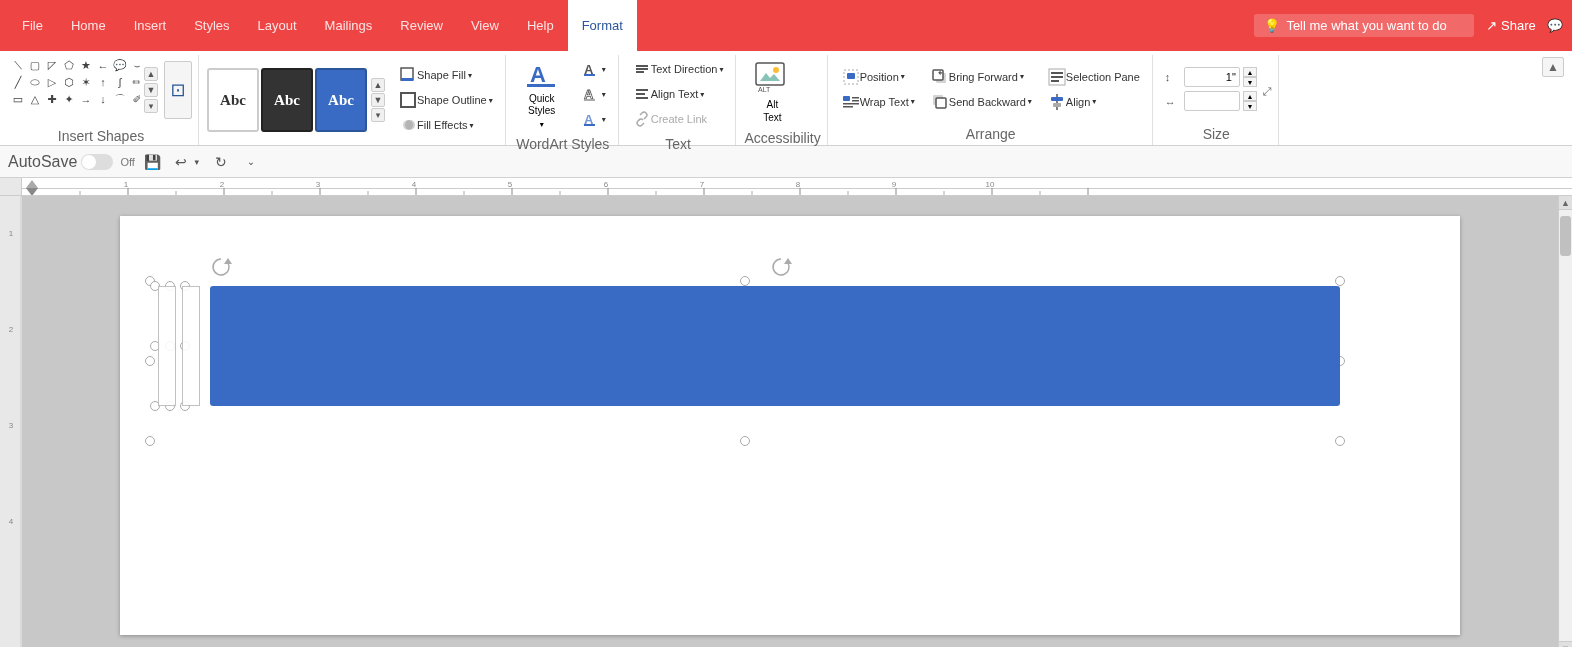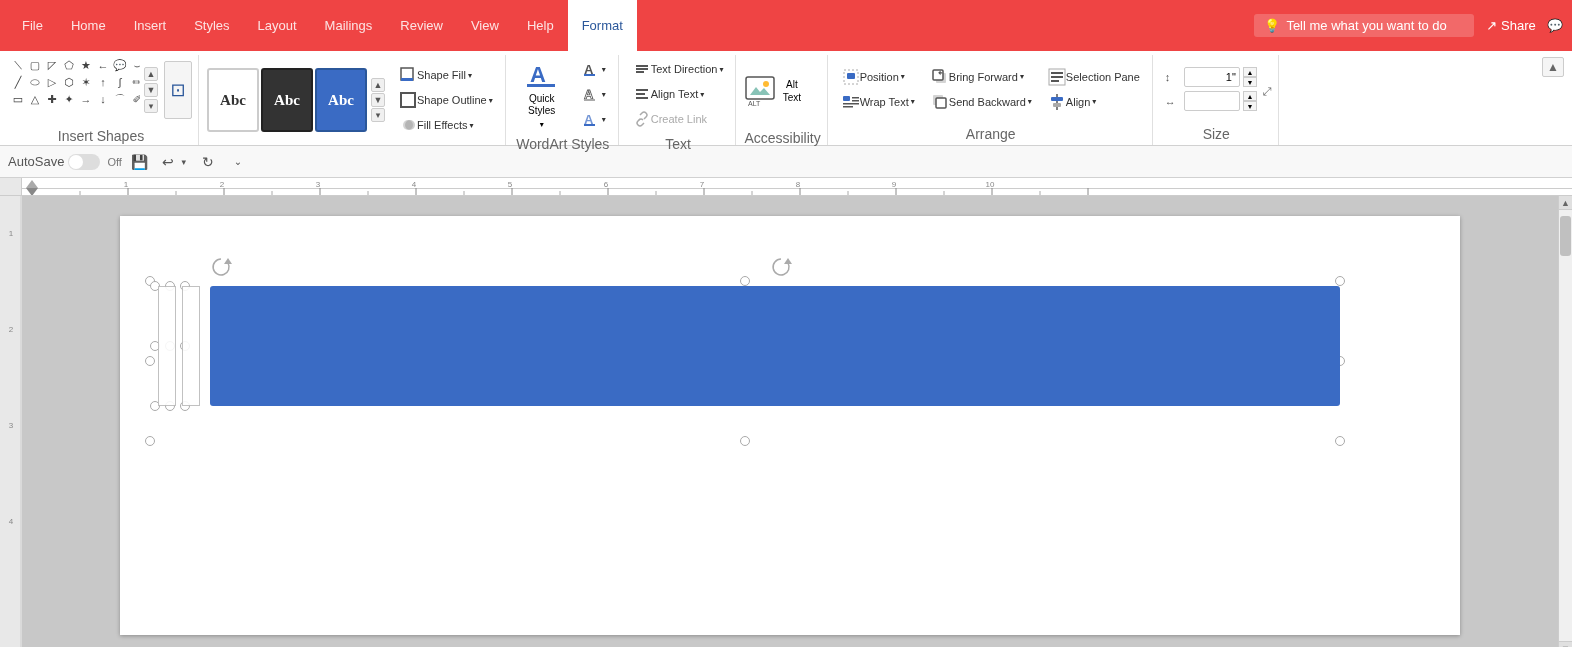--- a/index.html
+++ b/index.html
@@ -173,21 +173,21 @@
       height: 68px;
       cursor: pointer;
       border-radius: 3px;
       border: 1px solid transparent;
       gap: 3px;
     }
 
     
     .alt-text-btn {
       display: flex;
-      flex-direction: row;
+      flex-direction: column;
       align-items: center;
       justify-content: center;
       padding: 4px 6px;
       width: 56px;
       height: 68px;
       cursor: pointer;
       border-radius: 3px;
       border: 1px solid transparent;
       gap: 3px;
     }
@@ -217,21 +217,21 @@
       align-items: center;
       justify-content: center;
       width: 24px;
       height: 24px;
       border-radius: 2px;
       cursor: pointer;
       font-size: 14px;
       color: #555;
       border: 1px solid transparent;
     }
-    .autosave-label { font-size: 13px; color: #555; }
+    .autosave-label { font-size: 16px; color: #555; }
     .toggle-off {
       display: inline-flex;
       align-items: center;
       background: #ddd;
       border-radius: 10px;
       width: 32px;
       height: 16px;
       position: relative;
       cursor: pointer;
     }

